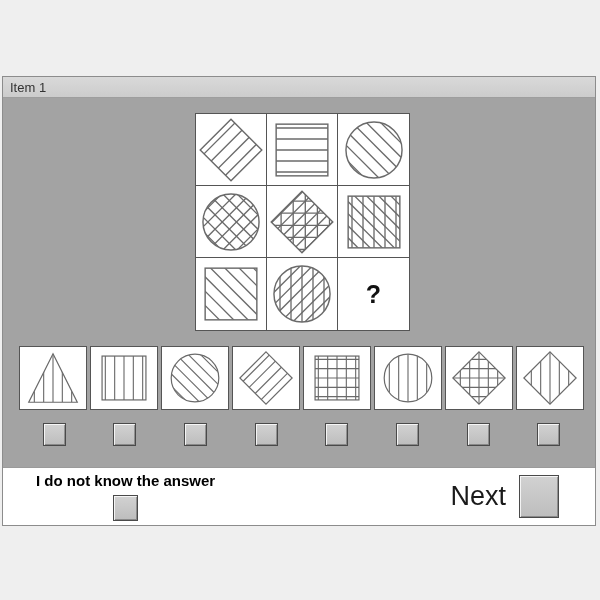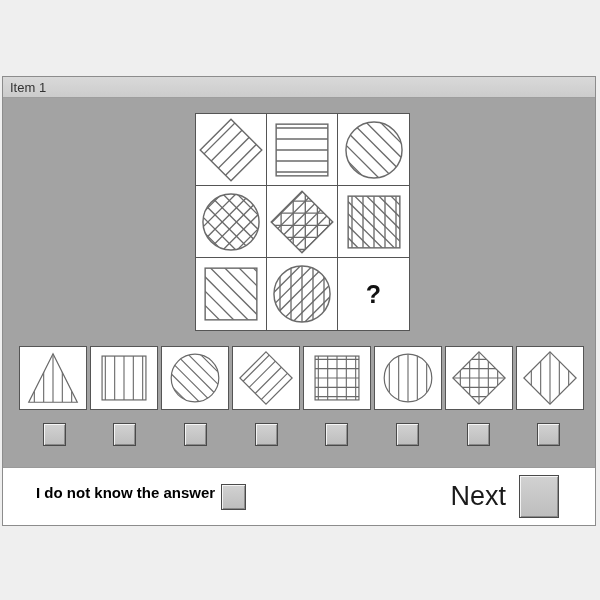--- a/index.html
+++ b/index.html
@@ -56,21 +56,21 @@
   .answer-btn{width:23px;height:23px;}
   .separator{
     position:absolute;left:0;right:0;top:390px;height:0;
     border-top:1px solid #9a9a9a;
   }
   .footer{
     position:absolute;left:0;right:0;top:391px;height:57px;
     display:flex;align-items:center;justify-content:space-between;
     padding:0 36px 0 33px;box-sizing:border-box;background:#ffffff;
   }
-  .footer-left{display:flex;align-items:flex-start;gap:6px;}
+  .footer-left{display:flex;align-items:center;gap:6px;flex-direction:column;}
   .footer-right{display:flex;align-items:center;gap:13px;}
   .dont-know-label{font-size:15px;font-weight:bold;color:#000000;}
   .dont-know-btn{width:25px;height:26px;}
   .next-label{font-size:27px;color:#1a1a1a;}
   .next-btn{width:40px;height:43px;}
 </style>
 </head>
 <body>
 
 <div class="page">

